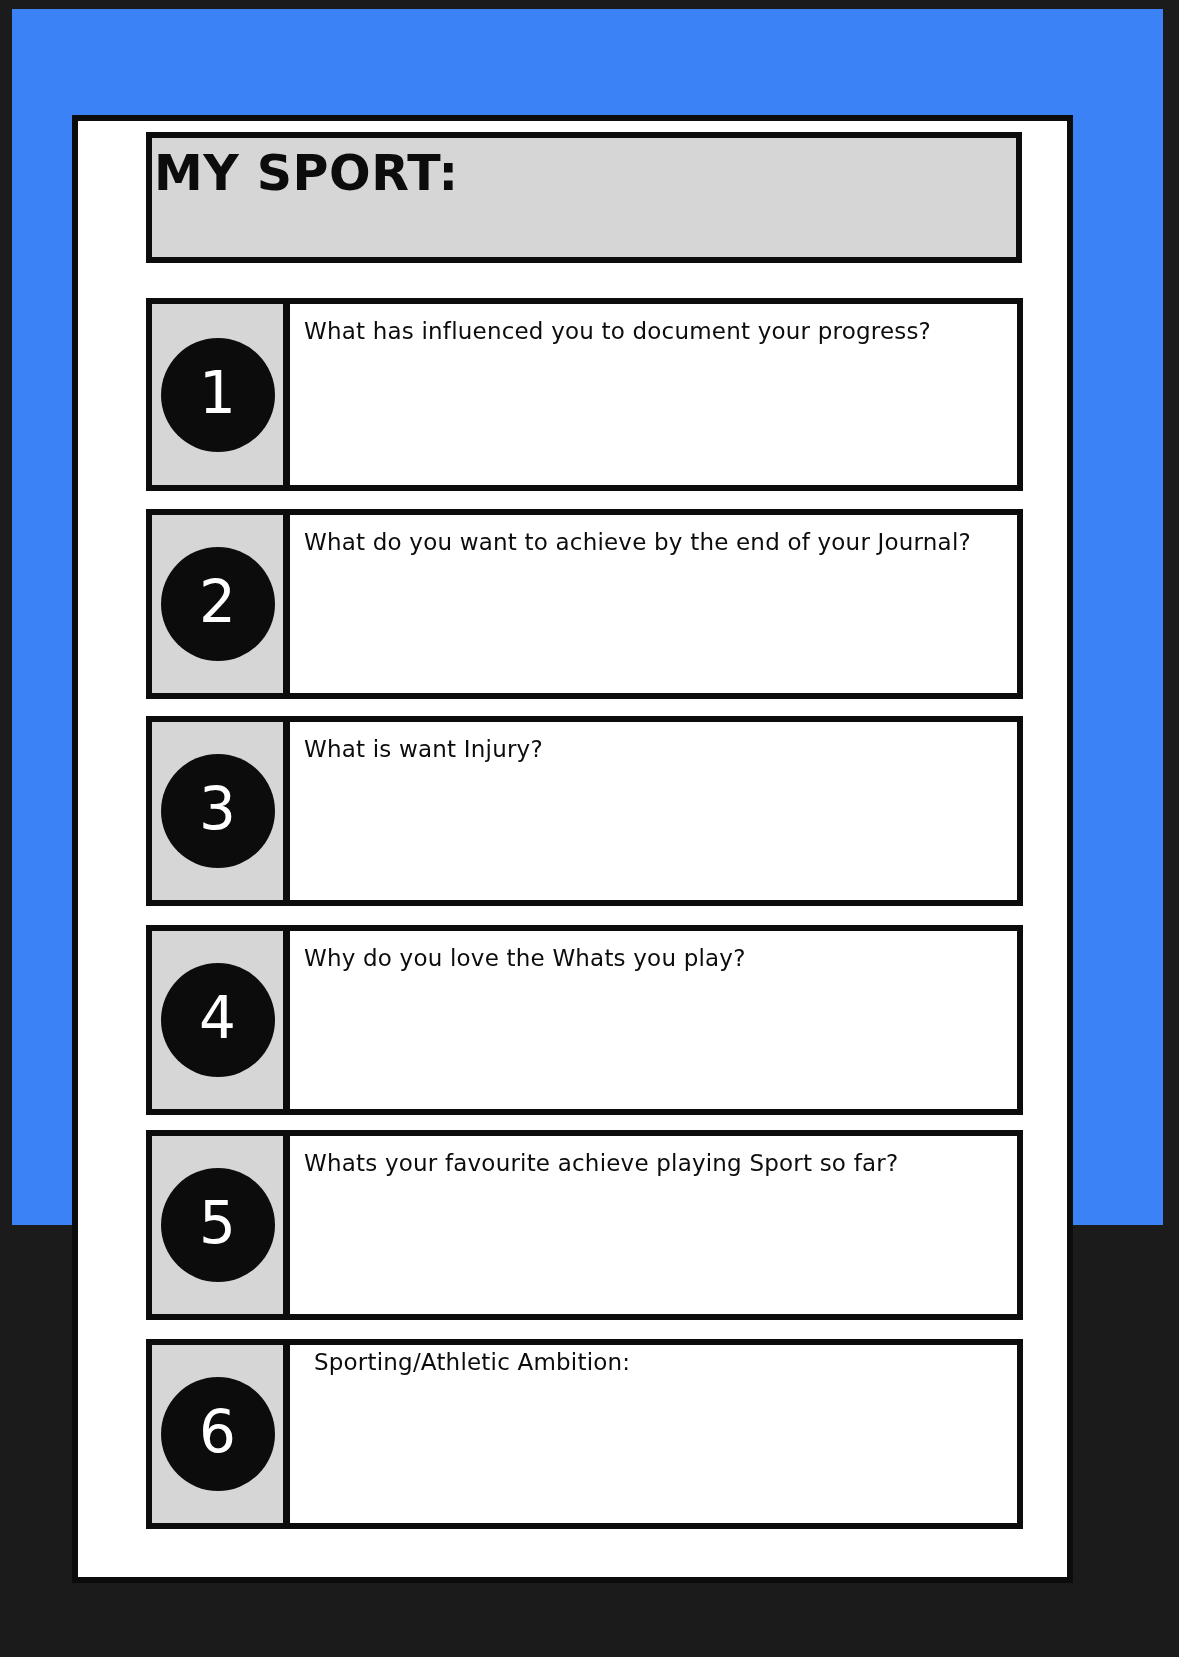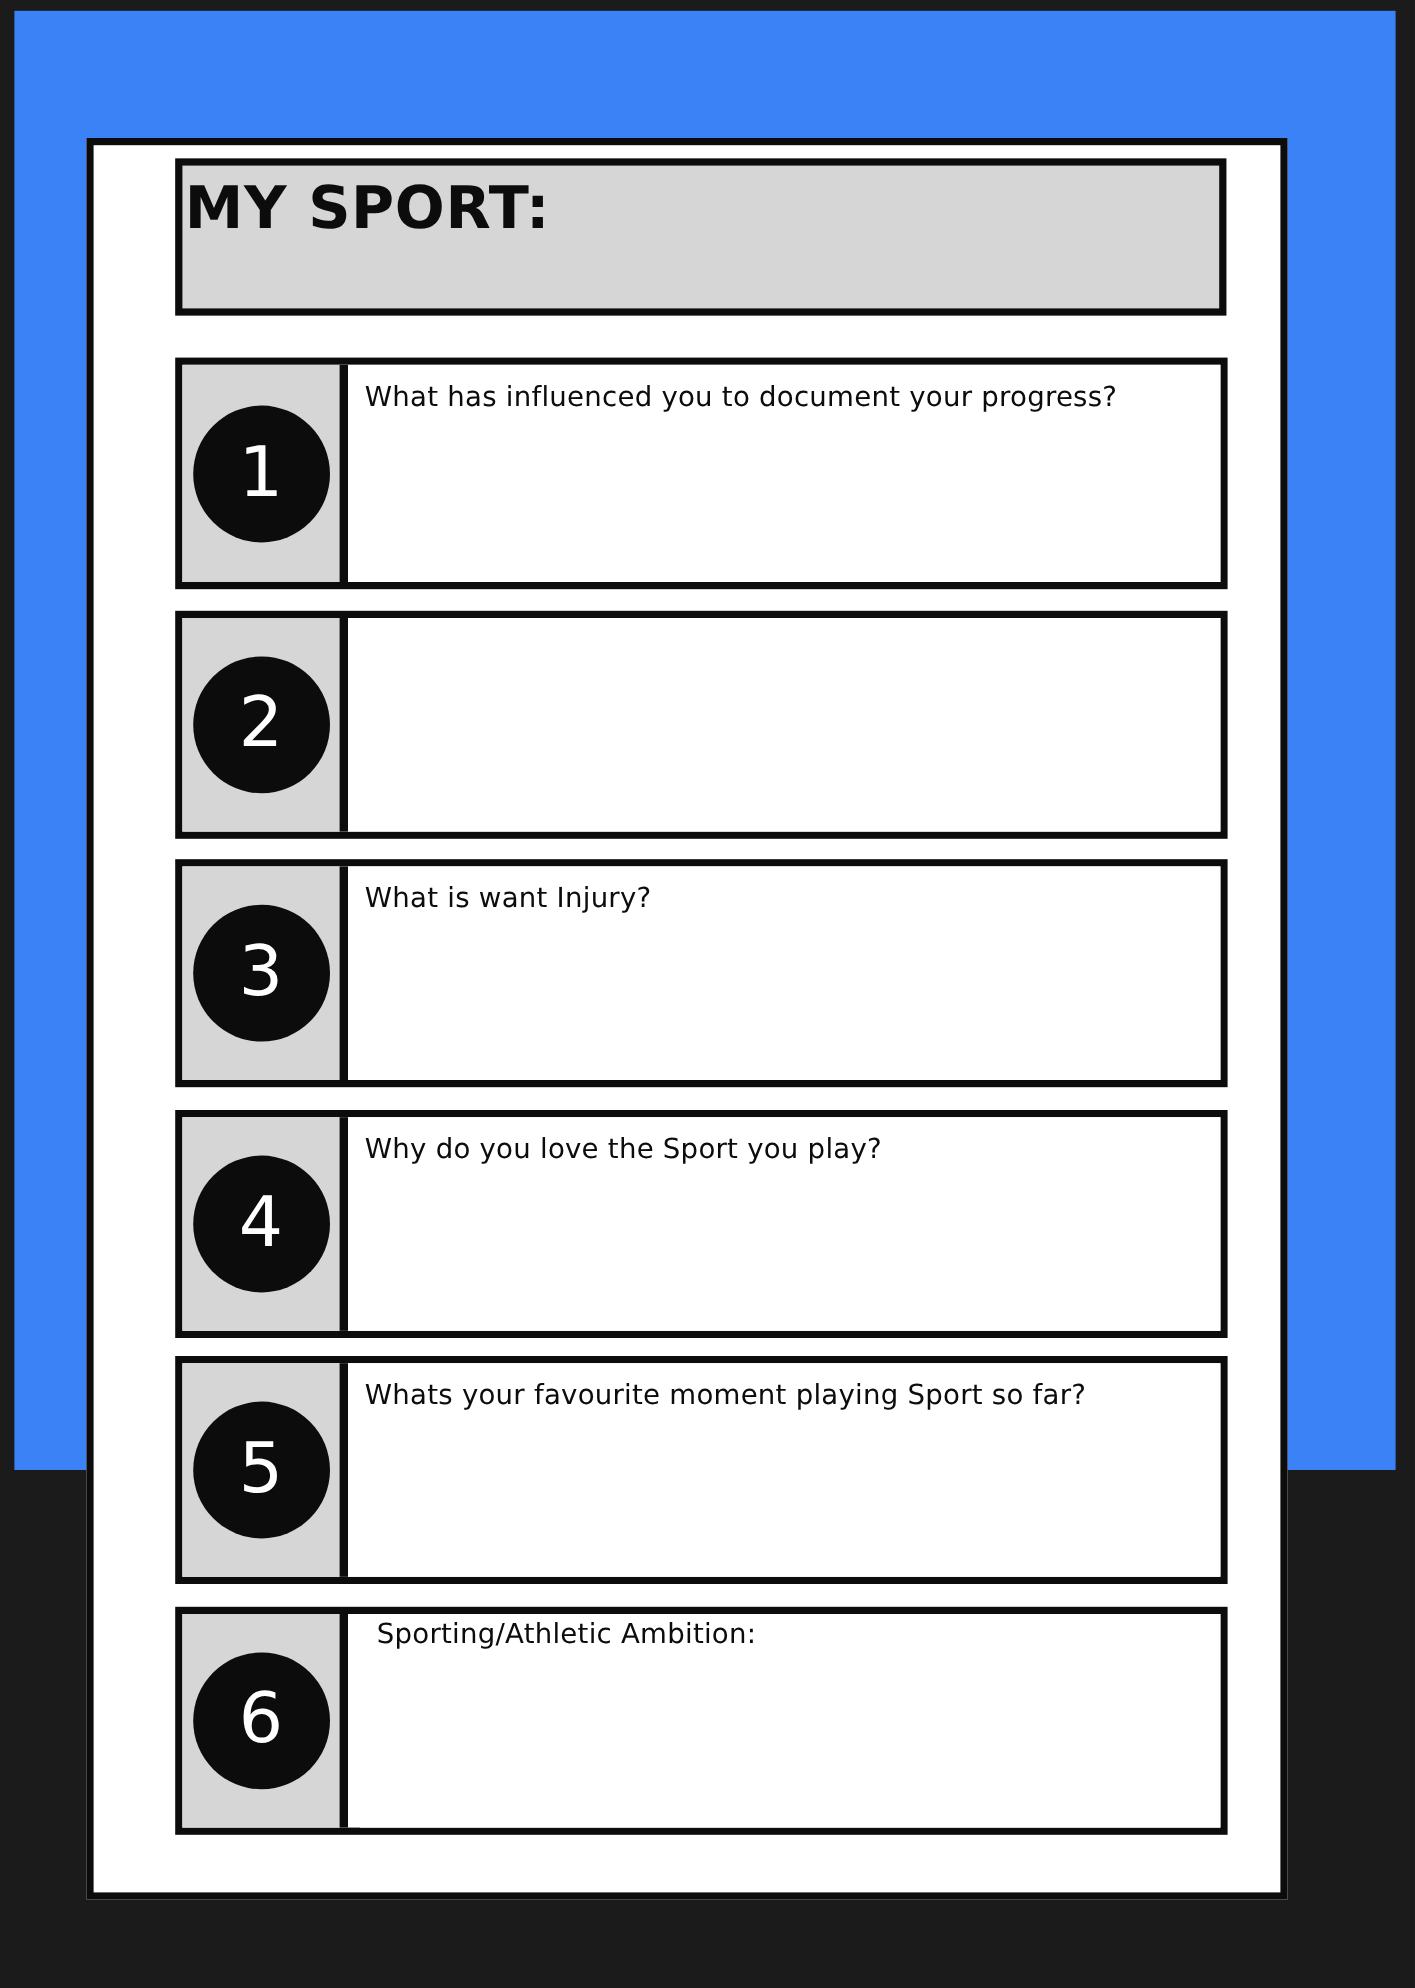--- a/index.html
+++ b/index.html
@@ -147,20 +147,21 @@
       </div>
     </div>
 
     <div class="q-row r2">
       <div class="num-cell">
         <div class="badge">
           <span class="badge-num">2</span>
         </div>
       </div>
       <div class="answer-cell">
+        <div class="q-text">What do you want to achieve by the end of your Journal?</div>
         <div class="answer-space"></div>
       </div>
     </div>
 
     <div class="q-row r3">
       <div class="num-cell">
         <div class="badge">
           <span class="badge-num">3</span>
         </div>
       </div>
@@ -170,33 +171,33 @@
       </div>
     </div>
 
     <div class="q-row r4">
       <div class="num-cell">
         <div class="badge">
           <span class="badge-num">4</span>
         </div>
       </div>
       <div class="answer-cell">
-        <div class="q-text">Why do you love the Sport you play?</div>
+        <div class="q-text">Why do you love the Whats you play?</div>
         <div class="answer-space"></div>
       </div>
     </div>
 
     <div class="q-row r5">
       <div class="num-cell">
         <div class="badge">
           <span class="badge-num">5</span>
         </div>
       </div>
       <div class="answer-cell">
-        <div class="q-text">Whats your favourite moment playing Sport so far?</div>
+        <div class="q-text">Whats your favourite achieve playing Sport so far?</div>
         <div class="answer-space"></div>
       </div>
     </div>
 
     <div class="q-row r6">
       <div class="num-cell">
         <div class="badge">
           <span class="badge-num">6</span>
         </div>
       </div>

